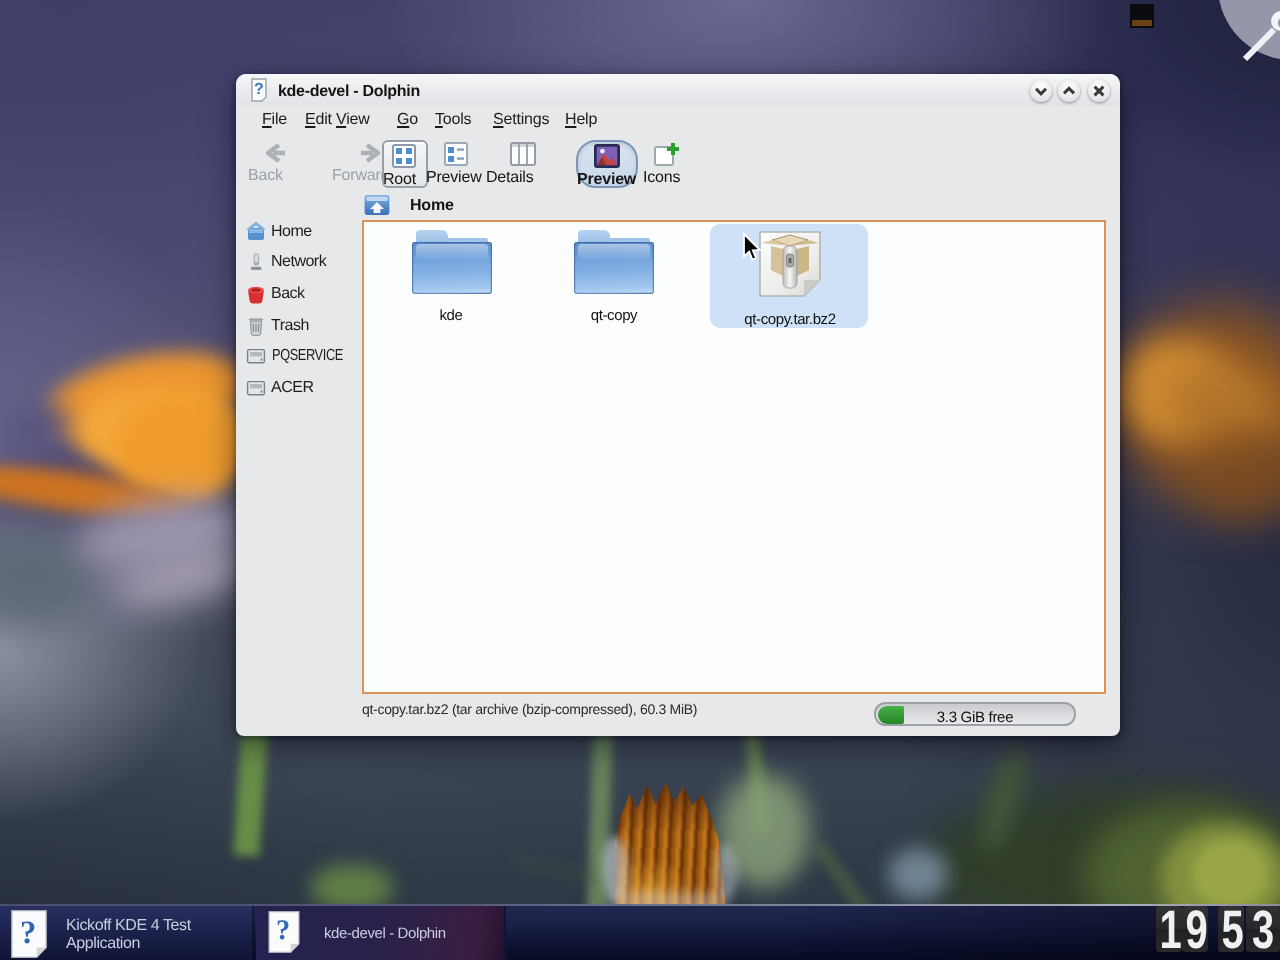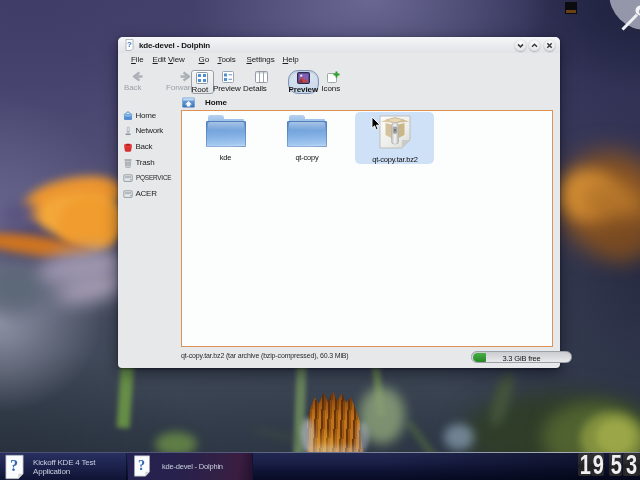--- a/index.html
+++ b/index.html
@@ -121,21 +121,21 @@
 .folder .tab { position:absolute; left:2px; top:0px; width:16px; height:8px; border-radius:2px 3px 0 0; background:linear-gradient(#b7d2f0,#96bce6); }
 .folder .back { position:absolute; left:2px; top:4px; width:36px; height:8px; border-radius:1px; background:#a3c4ea; }
 .folder .body { position:absolute; left:0px; top:6px; width:40px; height:26px; border-radius:1.5px; background:linear-gradient(178deg, #5e90cf 0%, #6fa0da 28%, #86b2e5 60%, #a3c8f0 88%, #bdd8f6 96%, #7ca0cc 100%); box-shadow:inset 0 0 0 0.6px rgba(40,80,140,0.55); }
 .folder .shine { position:absolute; left:2px; top:7px; width:36px; height:8px; border-radius:2px; background:linear-gradient(rgba(255,255,255,0.45), rgba(255,255,255,0.03)); }
 
 #cursor { position:absolute; left:189px; top:5px; }
 
 
 #statusbar { position:absolute; left:0; top:310px; width:100%; height:21px; font-size:7px; letter-spacing:-0.15px; color:#2a2a2a; }
 #statusbar .stxt { position:absolute; left:63px; top:5px; }
-#sprog { position:absolute; left:353px; top:4px; width:101px; height:11.5px; border:1px solid #9ba1a7; border-radius:5.75px; background:linear-gradient(#caccd0,#e7e9eb);padding-left:24px; }
+#sprog { position:absolute; left:319px; top:4px; width:101px; height:11.5px; border:1px solid #9ba1a7; border-radius:5.75px; background:linear-gradient(#caccd0,#e7e9eb);padding-left:24px; }
 #sprog .green { position:absolute; left:1px; top:0.5px; width:13px; height:9.5px; background:linear-gradient(#46b046,#278628); border-radius:4.5px 1px 1px 4.5px; }
 #sprog .ptxt { position:absolute; left:0; top:1.5px; width:100%; text-align:center; font-size:7.5px; color:#111; }
 
 
 #taskbar { position:absolute; left:0; top:452px; width:640px; height:28px;
   background:linear-gradient(90deg, rgba(0,0,0,0) 60%, rgba(2,4,16,0.45) 90%), linear-gradient(#222952 0%, #1a2048 35%, #0e1333 70%, #070b24 100%); }
 #taskbar::before { content:""; position:absolute; left:0; top:0; width:100%; height:1px;
   background:linear-gradient(90deg, #4b5072 0%, #575c7e 35%, #888da0 65%, #b2b6c0 88%, #8e92a0 100%); opacity:.95; }
 .task { position:absolute; top:1px; height:27px; }
 #task1 { left:0; width:127px; background:linear-gradient(#293060 0%, #1d234e 45%, #0f1434 100%); border-right:1px solid rgba(0,0,10,0.45); }

